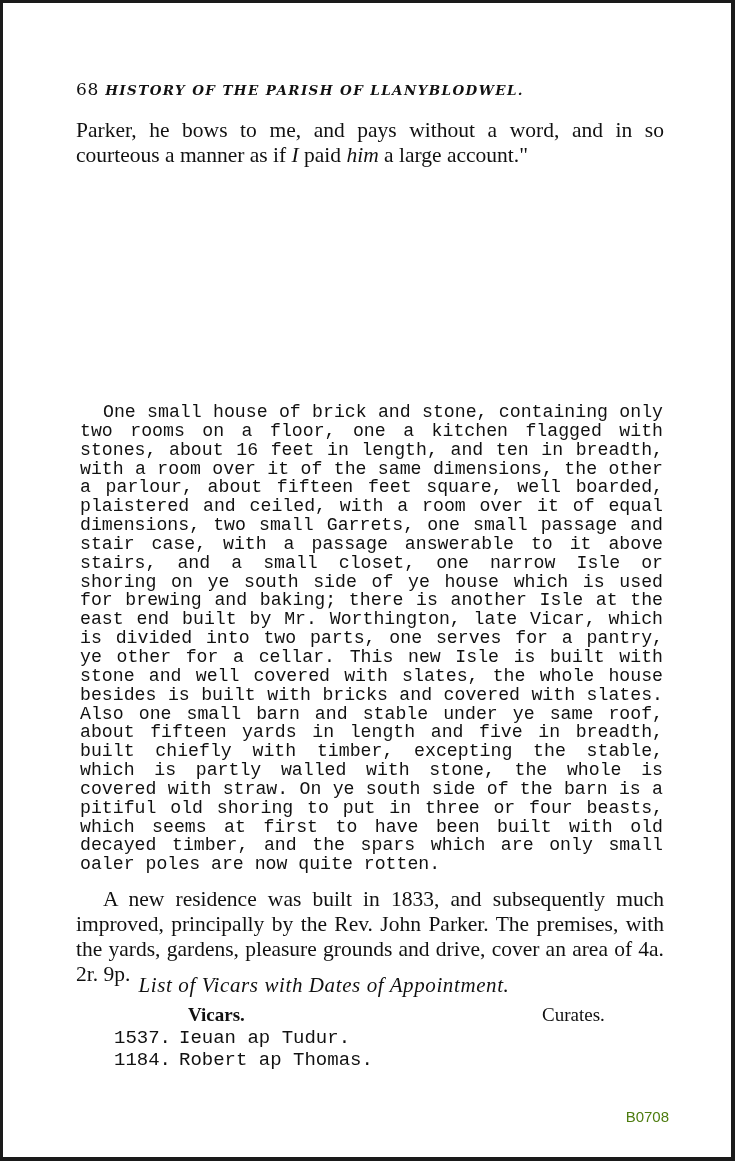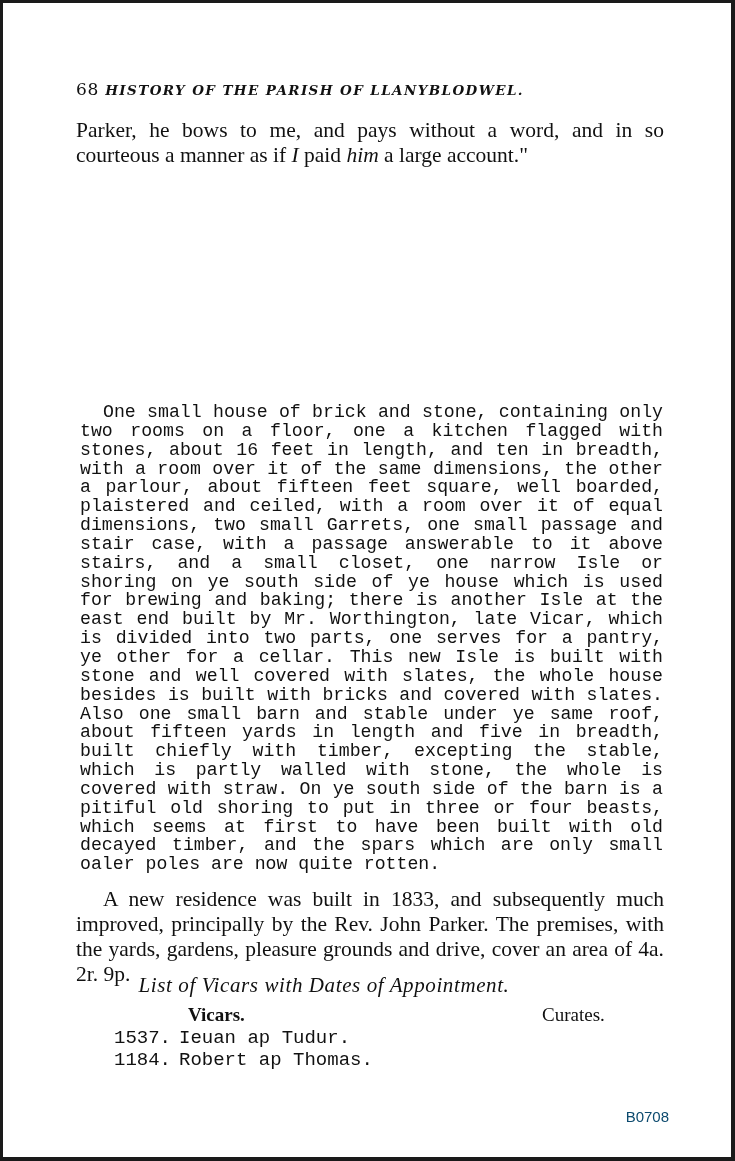--- a/index.html
+++ b/index.html
@@ -39,21 +39,21 @@
   }
   .vicar-row {
     position: absolute; left: 75px;
     font-family: Liberation Mono, monospace; font-size: 19px;
     white-space: nowrap;
     margin-left: 36px;
   }
   .vicar-row .yr { margin-right: 8px; }
   .archive-code {
     position: absolute; right: 62px; top: 1105px;
-    font-family: "Liberation Sans", sans-serif; font-size: 15px; color: #0c4a6e;
+    font-family: "Liberation Sans", sans-serif; font-size: 15px; color: #4d7c0f;
   }
   i { font-style: italic; }
 </style>
 </head>
 <body>
 
 <div class="page">
 
   <div class="running-head">
     <span class="pgno">68</span>

